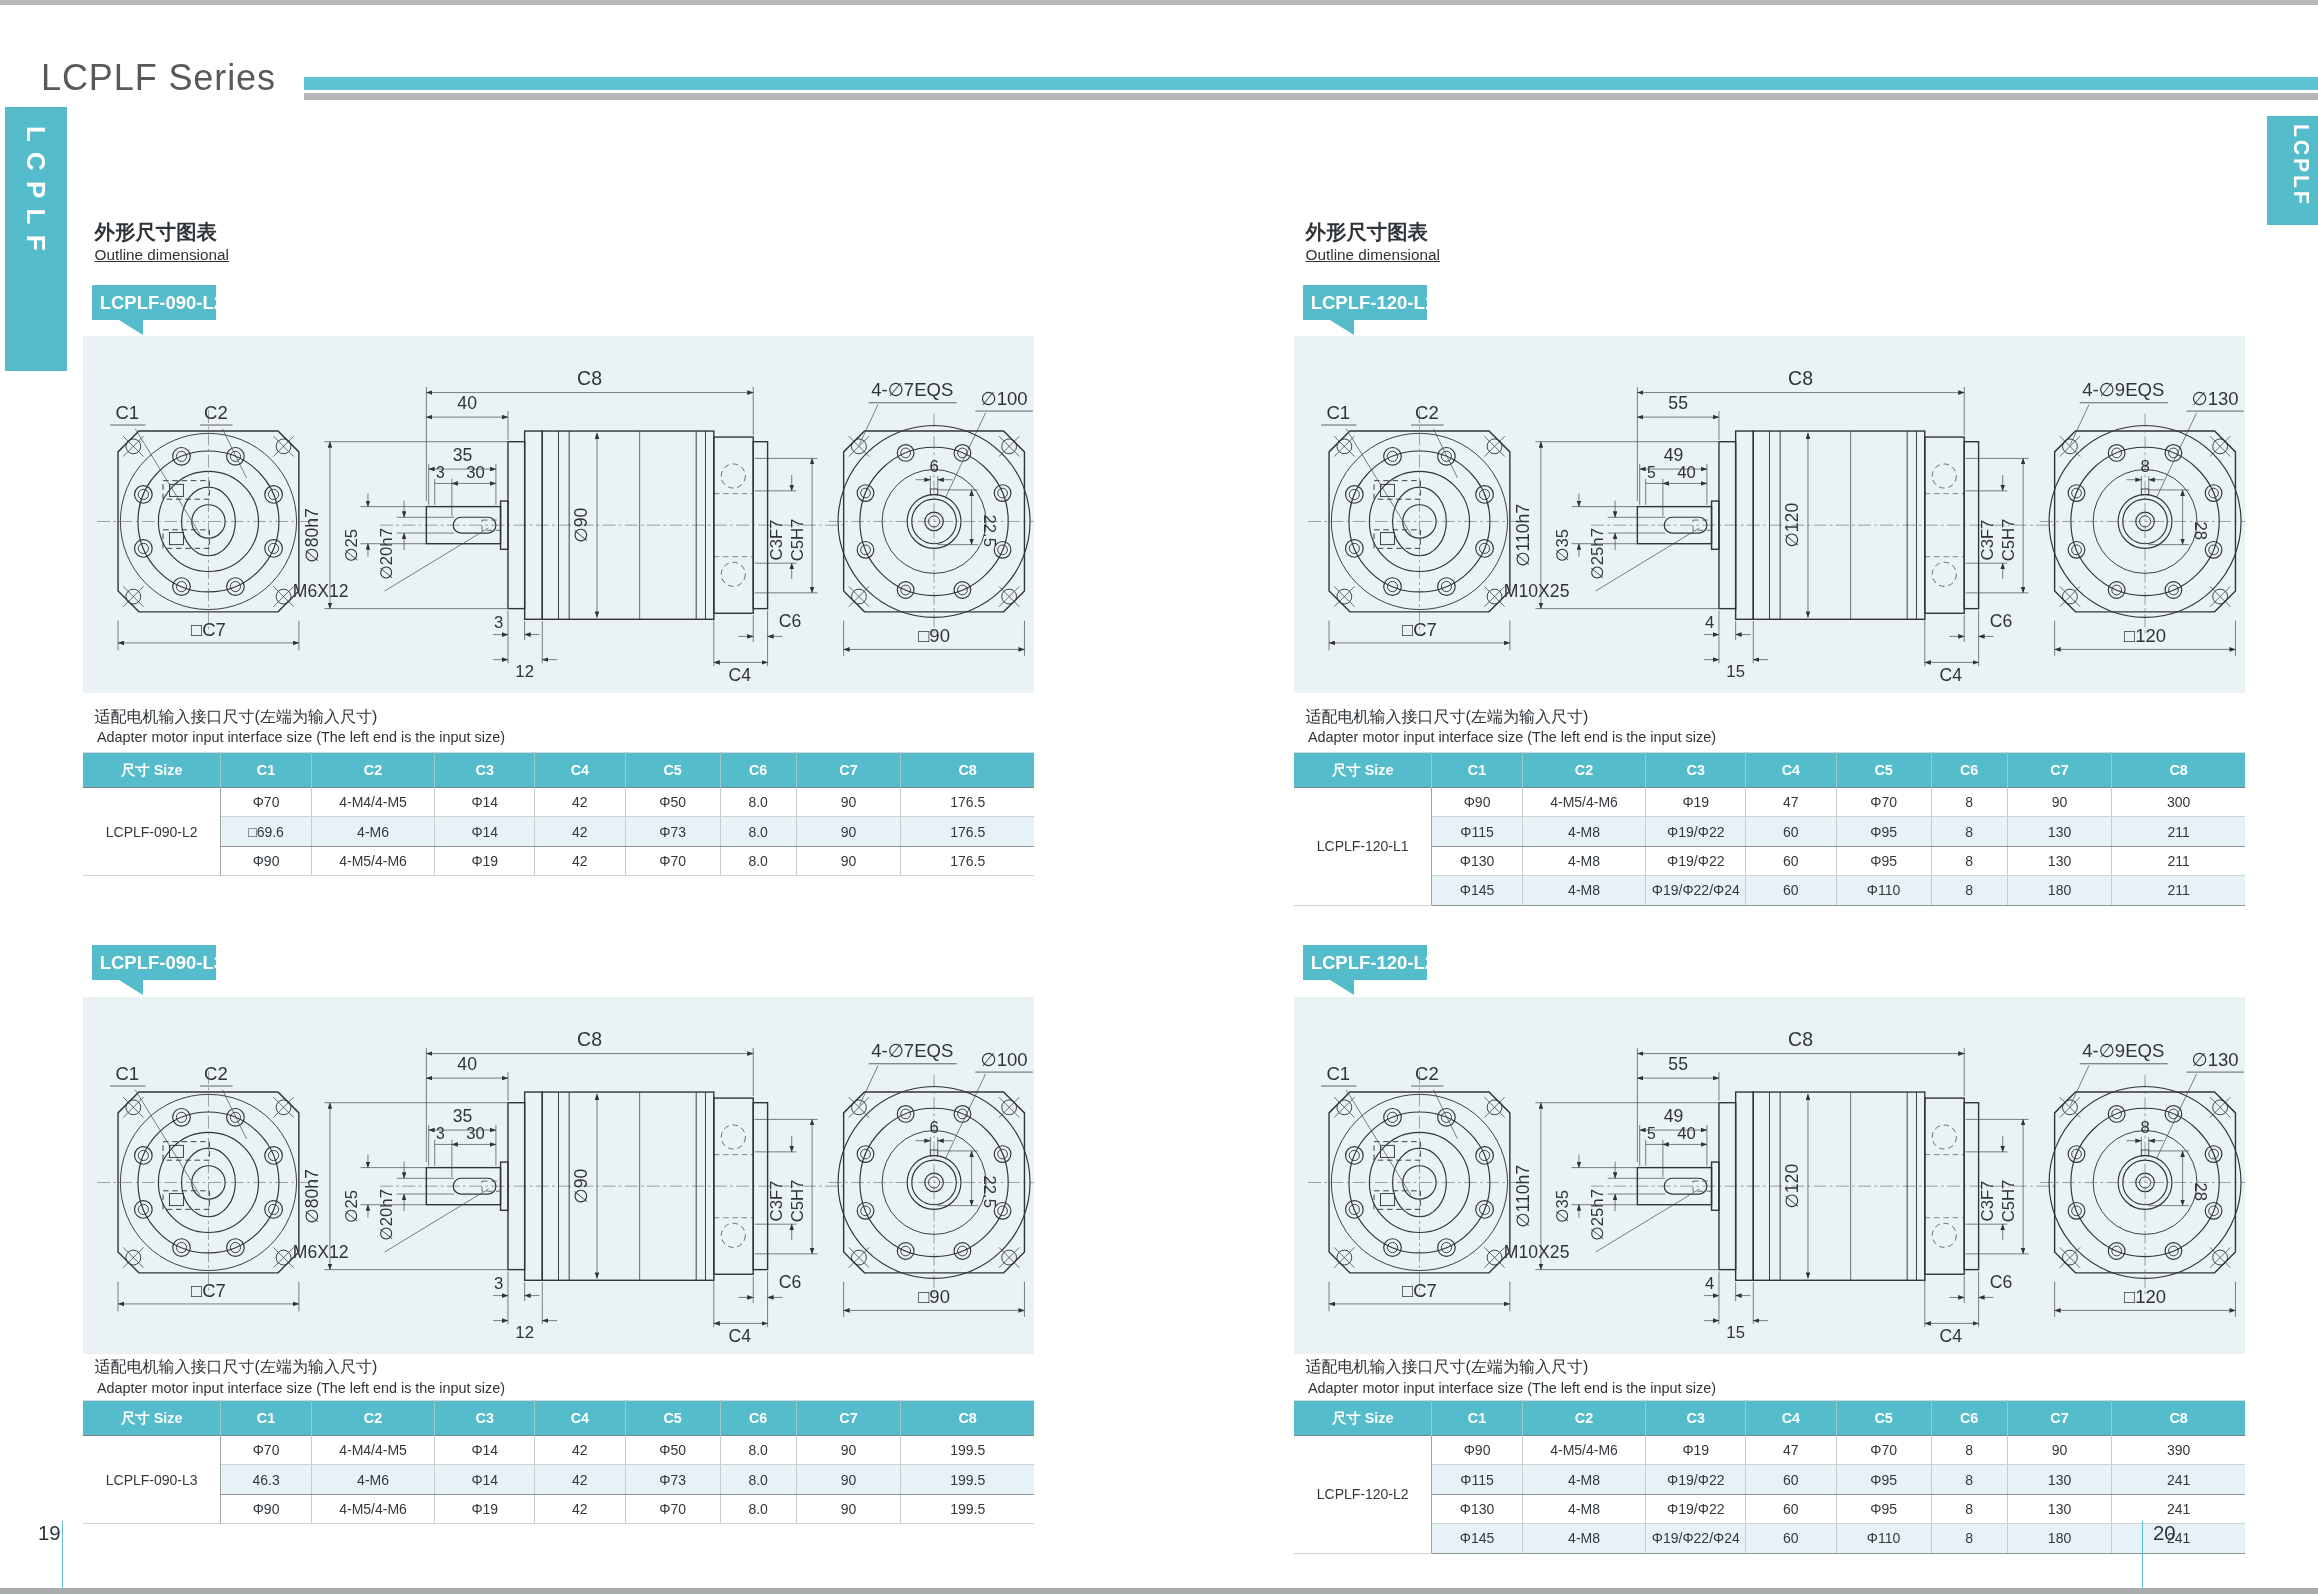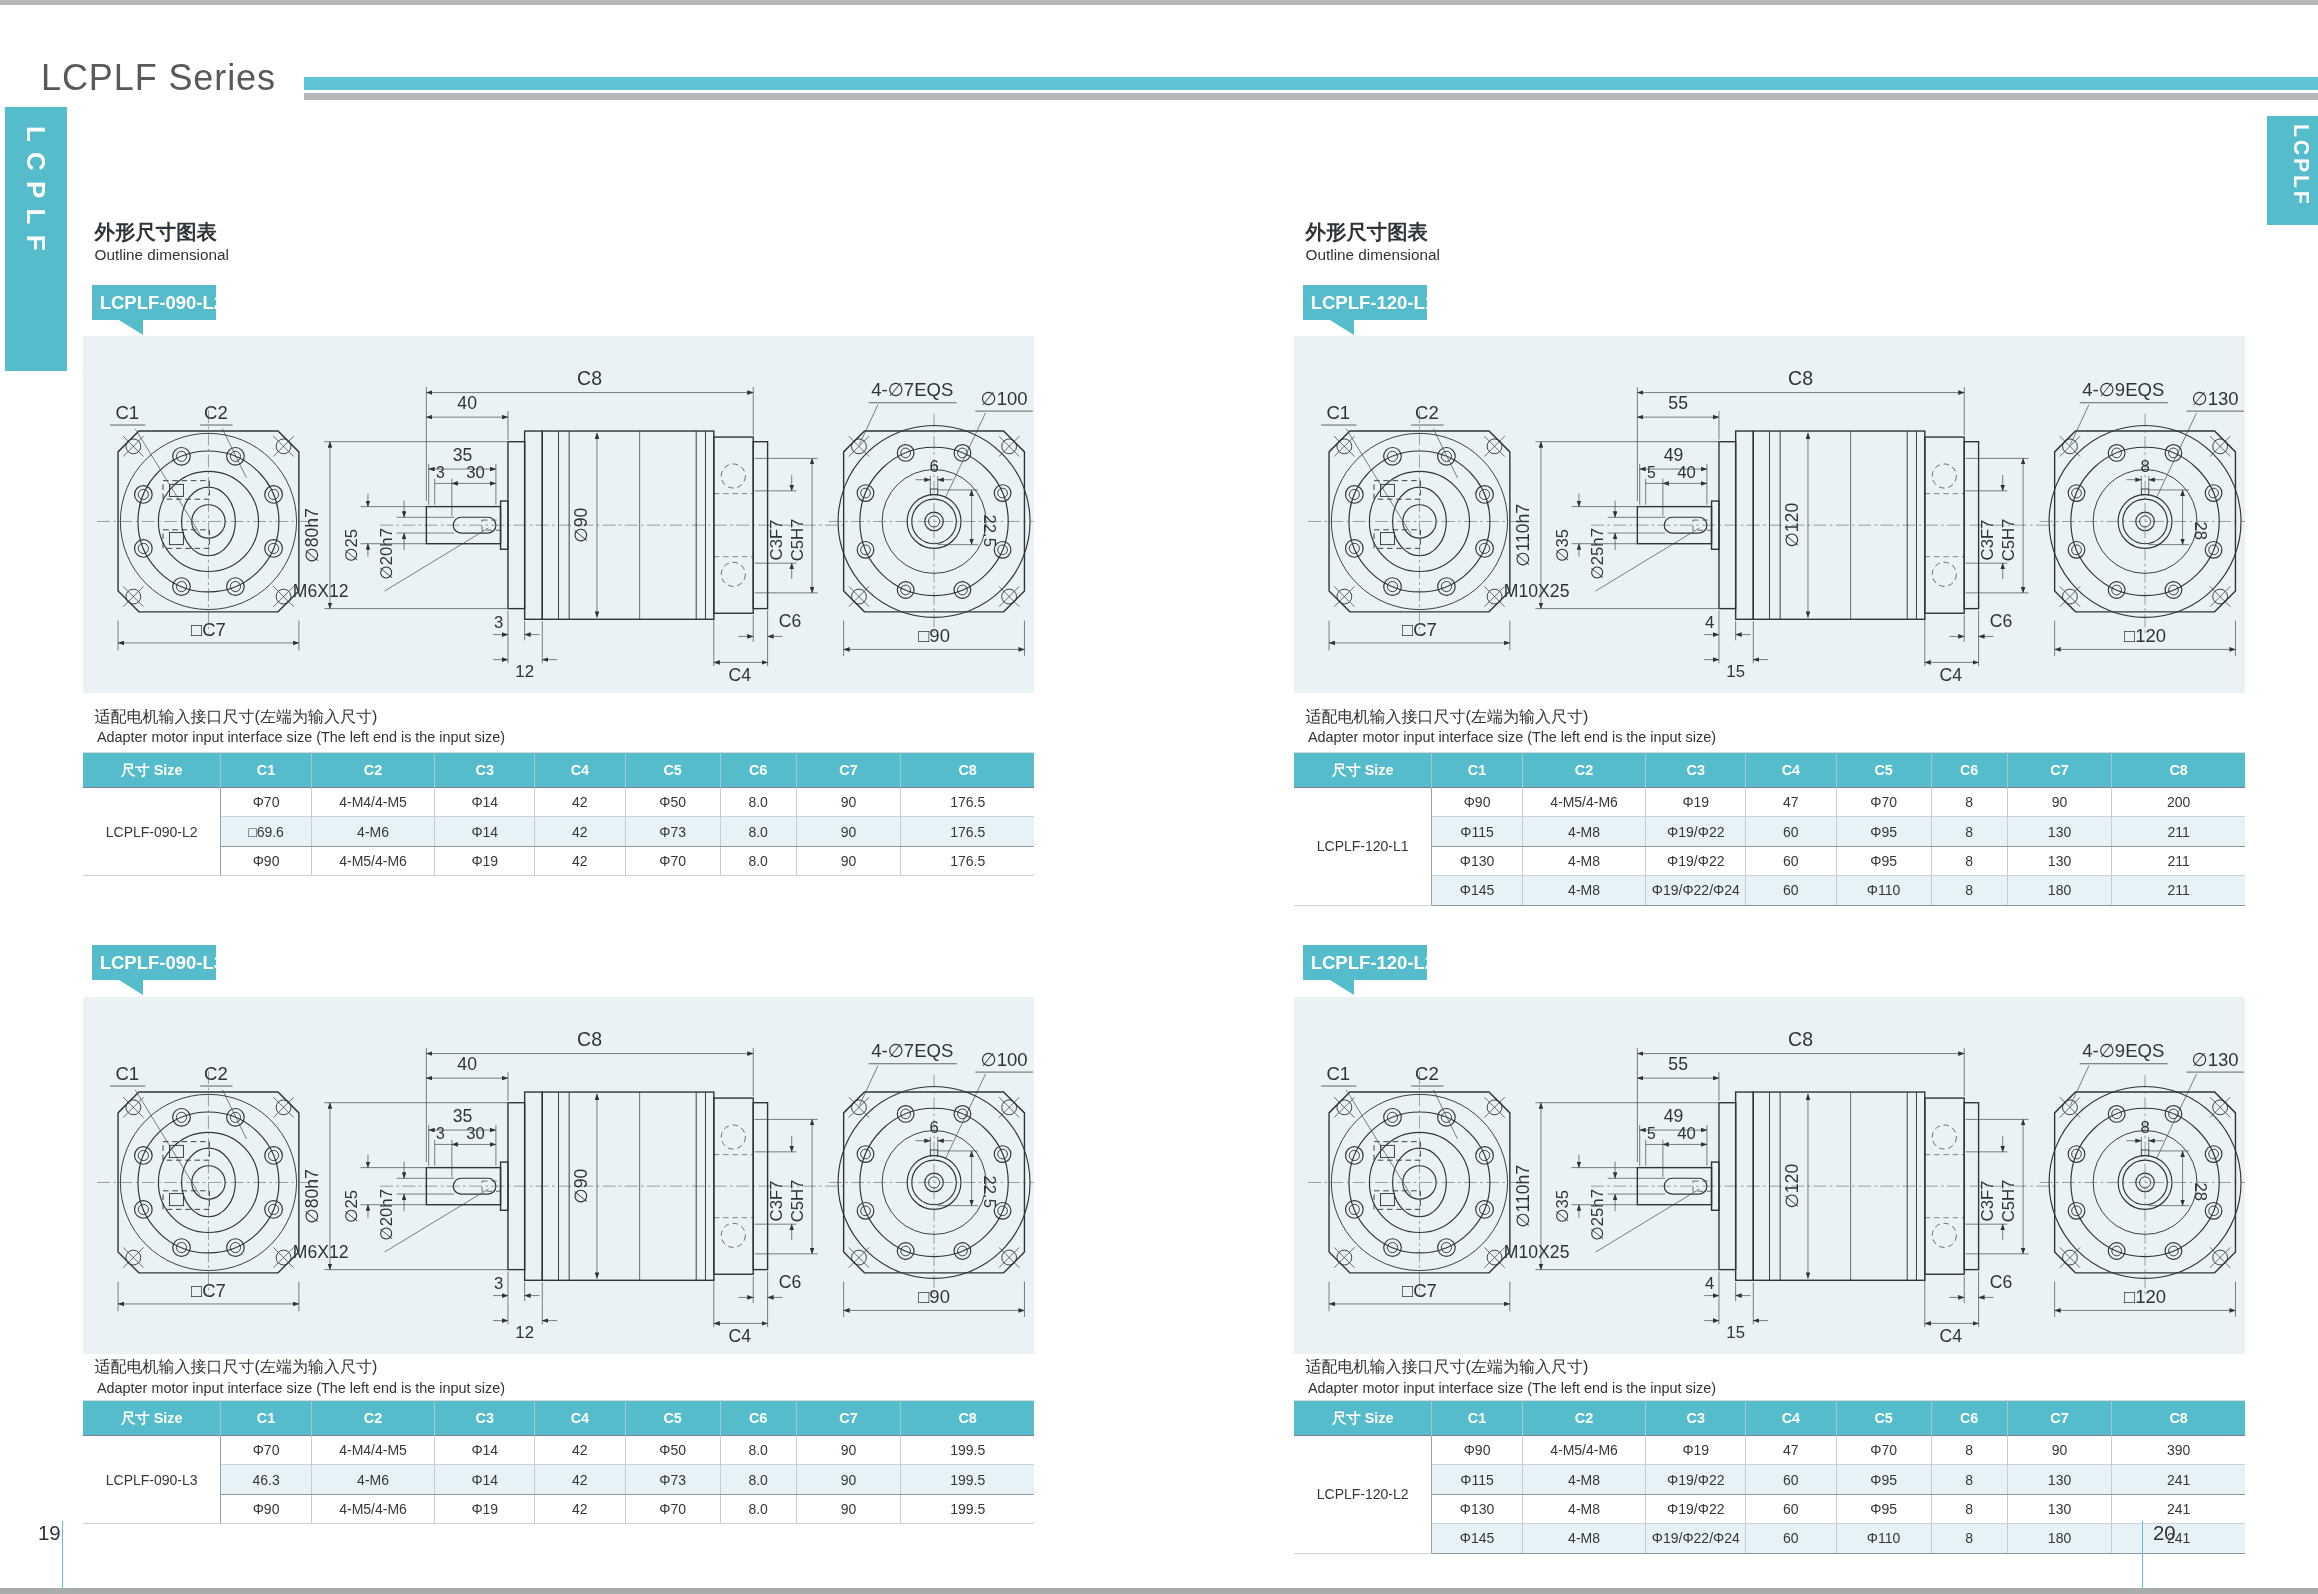--- a/index.html
+++ b/index.html
@@ -16,21 +16,21 @@
             writing-mode:vertical-rl;text-orientation:mixed;display:flex;align-items:center;
             justify-content:flex-start;}
   #side-tab-left{left:4.6px;top:107px;width:62px;height:264px;font-size:26px;letter-spacing:10.2px;
                  padding-top:18.5px;box-sizing:border-box;}
   #side-tab-right{left:2267px;top:116px;width:67px;height:109px;font-size:21.3px;letter-spacing:2.8px;
                   padding-top:8.3px;box-sizing:border-box;}
   .column{position:absolute;top:0;width:951px;height:1594px;margin-top:45px;}
   #col-left{left:83px;}
   #col-right{left:1294px;}
   .heading-cn{position:absolute;left:11.6px;top:173px;font-size:20.4px;font-weight:600;color:#2f3438;}
-  .heading-en{position:absolute;left:11.6px;top:201px;font-size:15.3px;color:#2f3438;}
+  .heading-en{position:absolute;left:11.6px;top:201px;font-size:15.3px;color:#2f3438;text-decoration:underline;}
   .section-tab{position:absolute;left:9.3px;width:124px;height:35px;background:var(--accent);
                color:#fff;font-size:18.5px;font-weight:700;display:flex;align-items:center;
                padding-left:7.4px;box-sizing:border-box;white-space:nowrap;}
   .section-tab::after{content:"";position:absolute;left:26.4px;top:35px;width:0;height:0;
                border-top:15.3px solid var(--accent);border-left:24px solid transparent;}
   .panel{position:absolute;left:0;width:951px;height:357px;background:var(--panel-bg);}
   .panel svg{display:block;width:951px;height:357px;}
   .note-cn{position:absolute;left:11.6px;font-size:16px;color:#2f3438;}
   .note-en{position:absolute;left:14px;font-size:14.4px;color:#2f3438;}
   .tablewrap{position:absolute;left:0;width:951px;}
@@ -832,21 +832,21 @@
           <tbody>
             <tr>
               <td class="rowlabel" rowspan="4">LCPLF-120-L1</td>
               <td>Φ90</td>
               <td>4-M5/4-M6</td>
               <td>Φ19</td>
               <td>47</td>
               <td>Φ70</td>
               <td>8</td>
               <td>90</td>
-              <td>200</td>
+              <td>300</td>
             </tr>
             <tr class="alt">
               <td>Φ115</td>
               <td>4-M8</td>
               <td>Φ19/Φ22</td>
               <td>60</td>
               <td>Φ95</td>
               <td>8</td>
               <td>130</td>
               <td>211</td>

